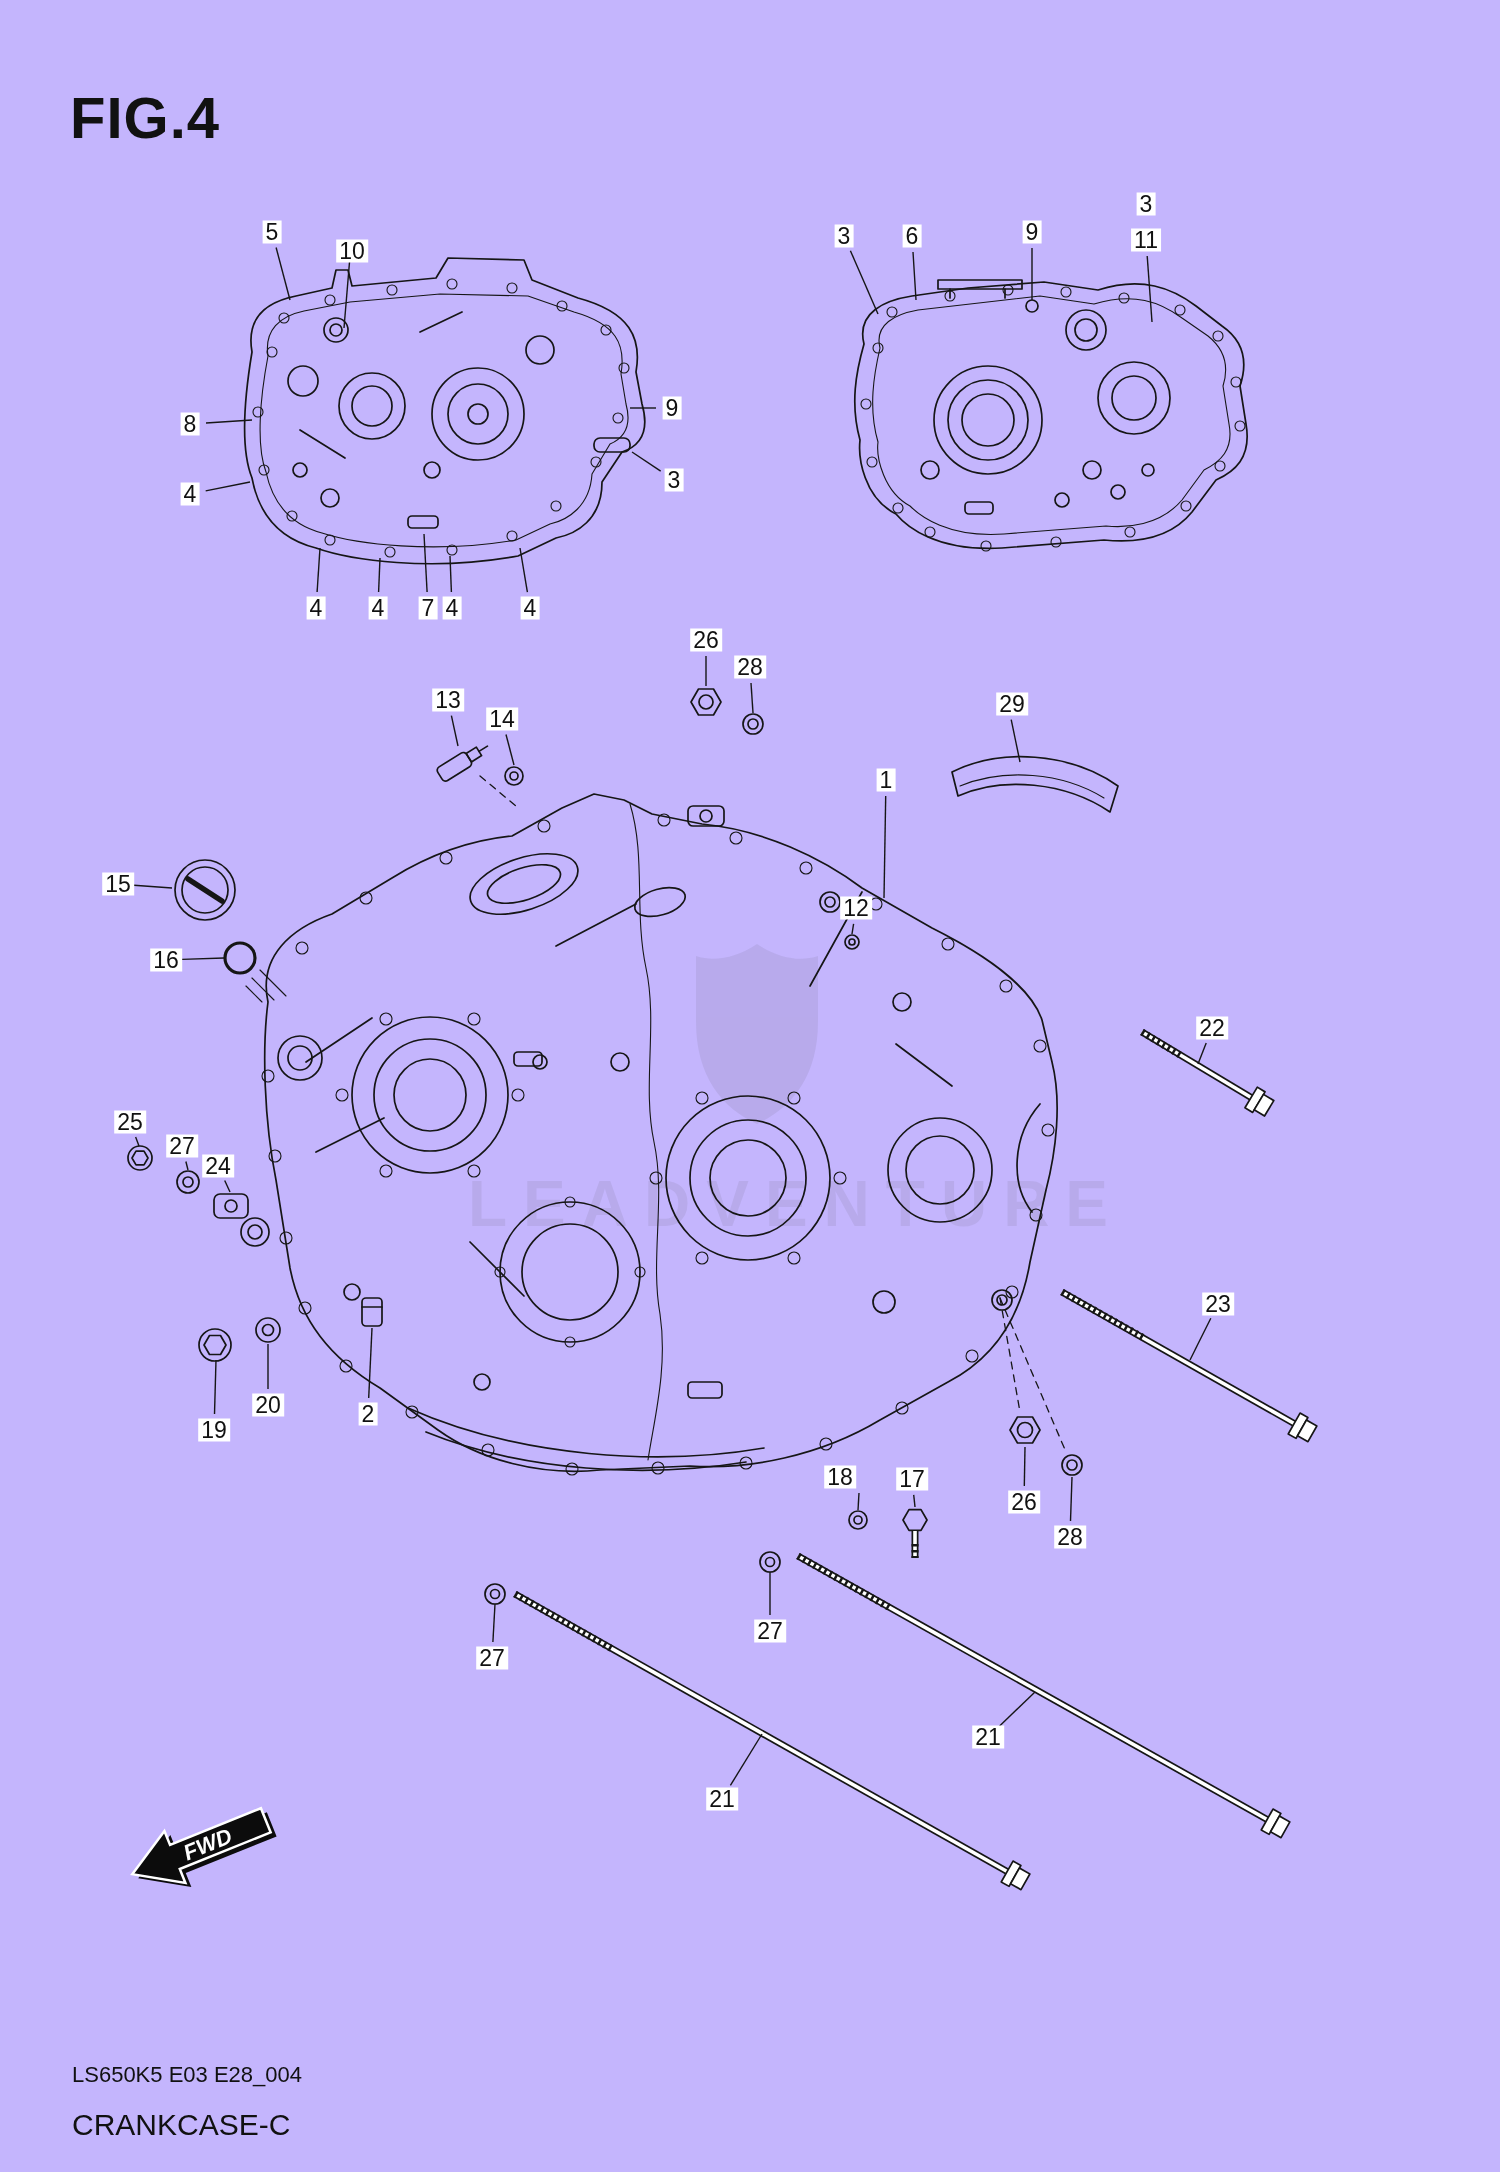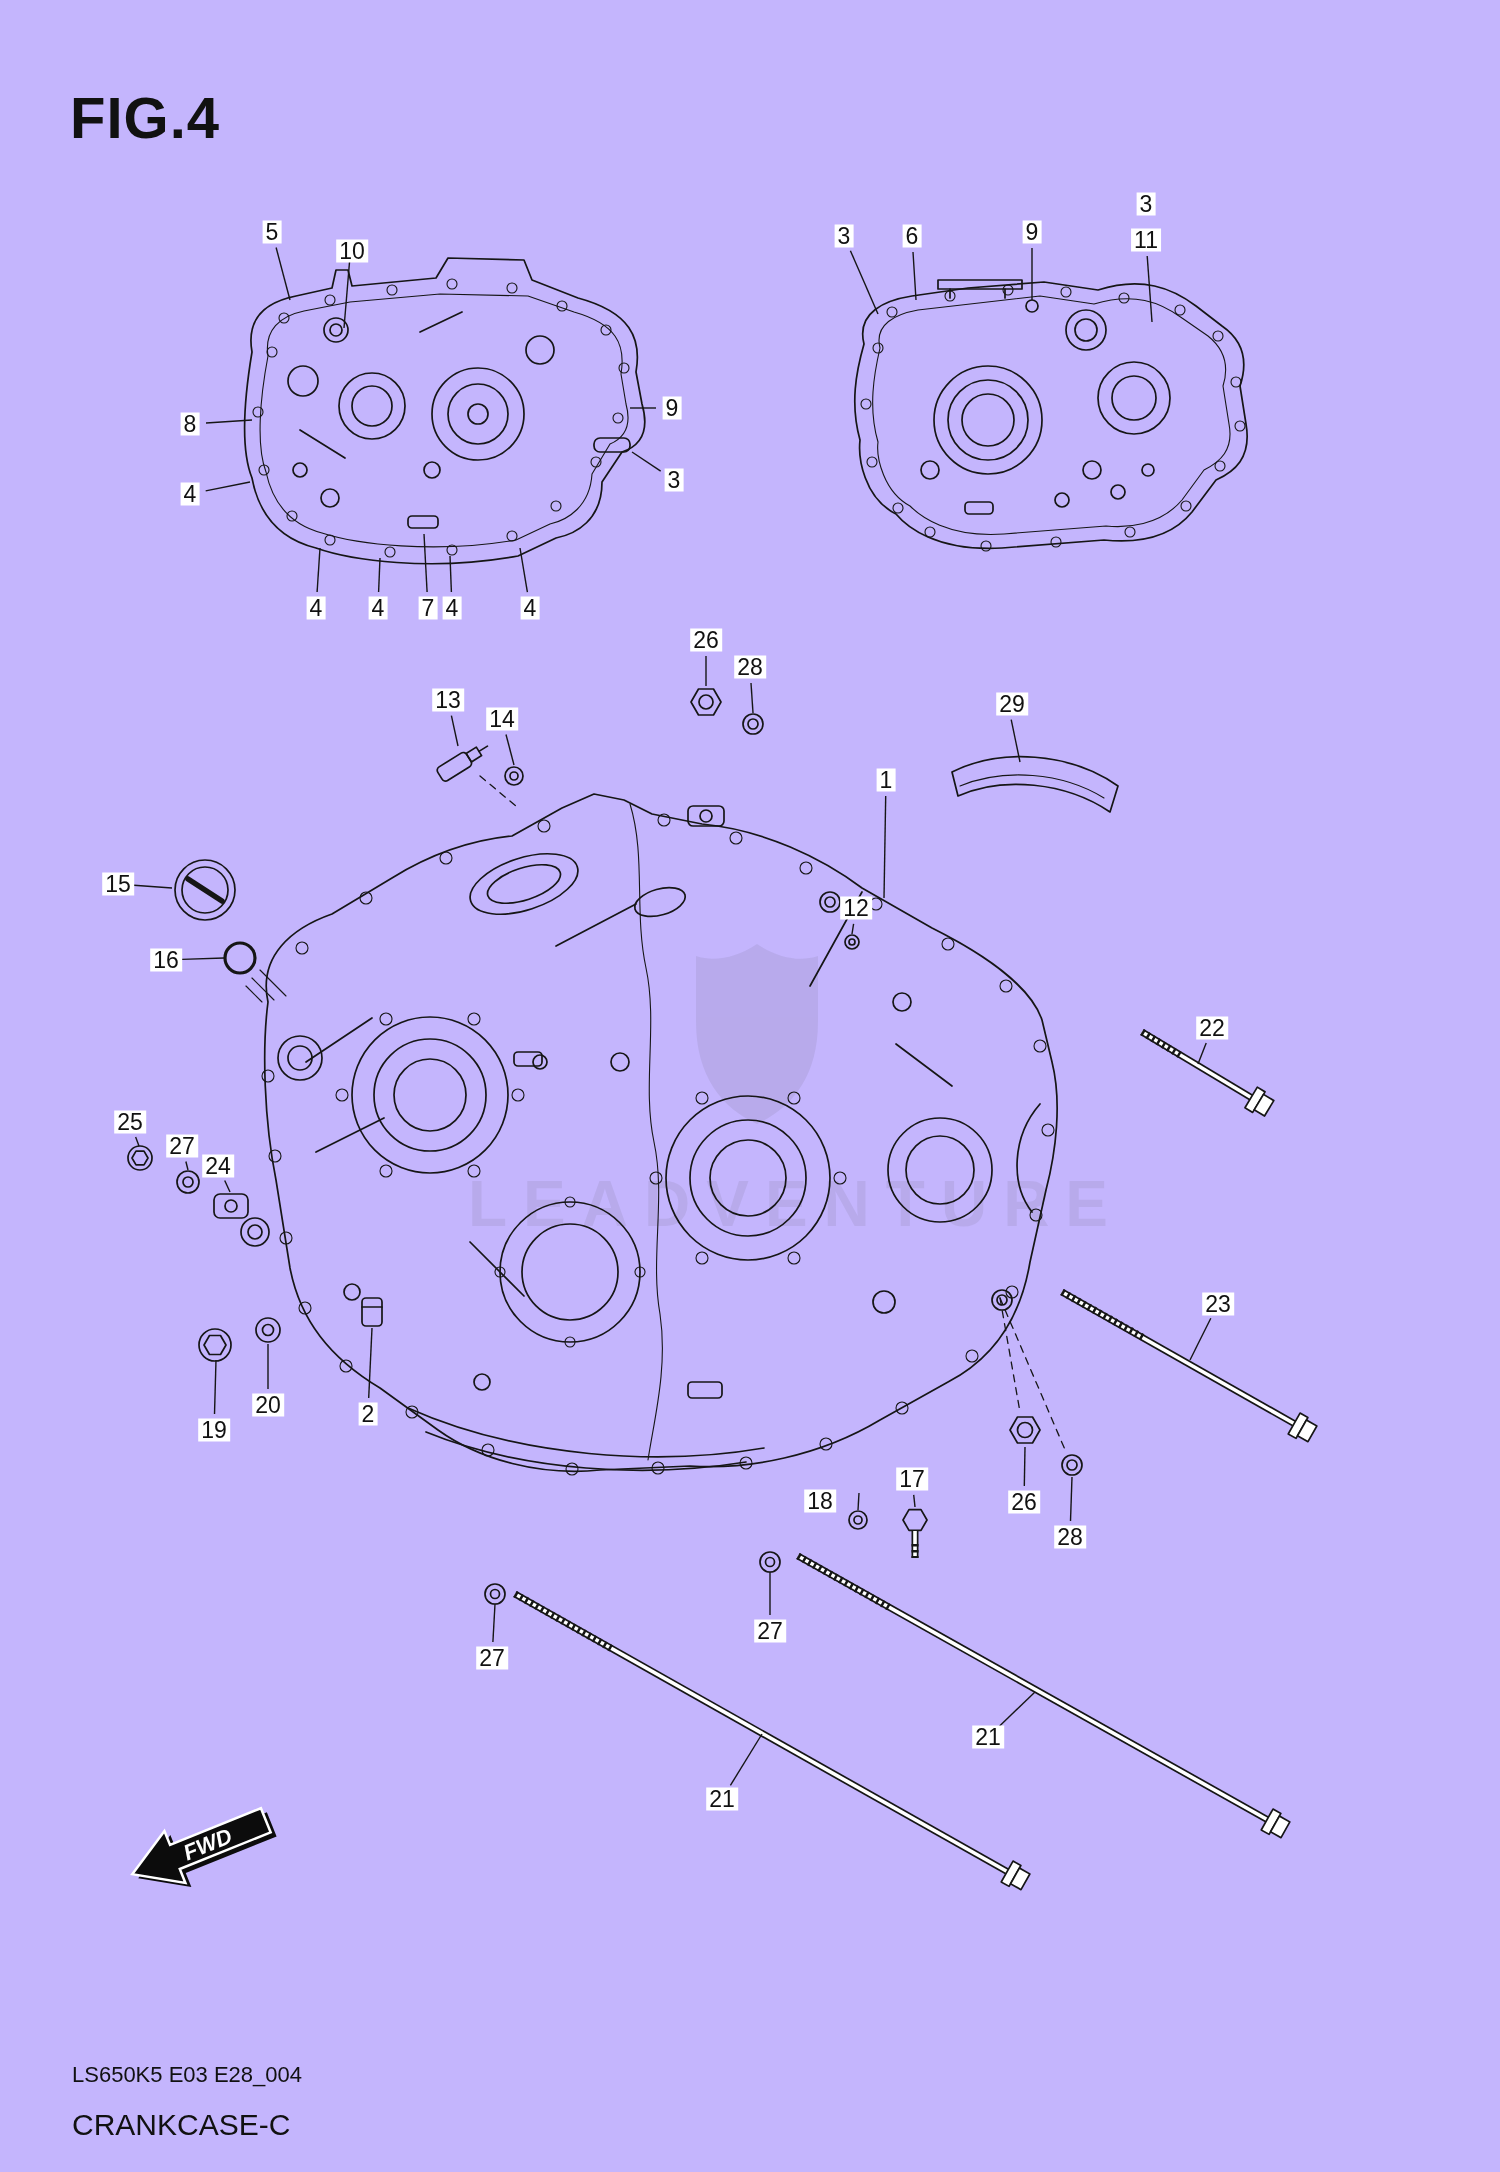--- a/index.html
+++ b/index.html
@@ -441,21 +441,21 @@
       <span class="callout" style="left: 118px; top: 884px;">15</span>
       <span class="callout" style="left: 166px; top: 960px;">16</span>
       <span class="callout" style="left: 1212px; top: 1028px;">22</span>
       <span class="callout" style="left: 130px; top: 1122px;">25</span>
       <span class="callout" style="left: 182px; top: 1146px;">27</span>
       <span class="callout" style="left: 218px; top: 1166px;">24</span>
       <span class="callout" style="left: 1218px; top: 1304px;">23</span>
       <span class="callout" style="left: 214px; top: 1430px;">19</span>
       <span class="callout" style="left: 268px; top: 1405px;">20</span>
       <span class="callout" style="left: 368px; top: 1414px;">2</span>
-      <span class="callout" style="left: 820px; top: 1477px; margin-top: 24px;">18</span>
+      <span class="callout" style="left: 840px; top: 1477px;">18</span>
       <span class="callout" style="left: 912px; top: 1479px;">17</span>
       <span class="callout" style="left: 1024px; top: 1502px;">26</span>
       <span class="callout" style="left: 1070px; top: 1537px;">28</span>
       <span class="callout" style="left: 770px; top: 1631px;">27</span>
       <span class="callout" style="left: 492px; top: 1658px;">27</span>
       <span class="callout" style="left: 988px; top: 1737px;">21</span>
       <span class="callout" style="left: 722px; top: 1799px;">21</span>
     </div>
 
   <div class="part-code">LS650K5 E03 E28_004</div>

